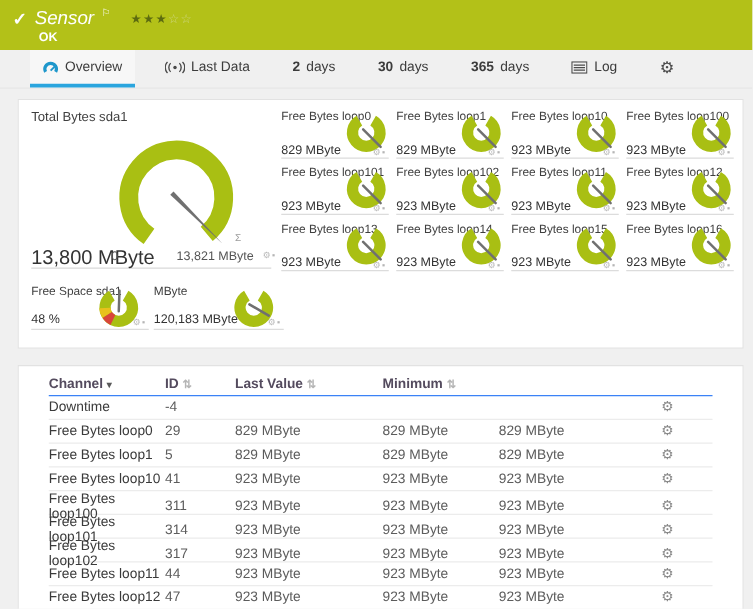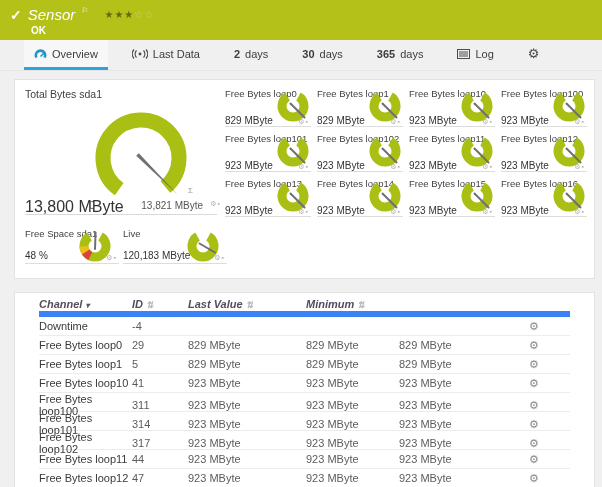--- a/index.html
+++ b/index.html
@@ -65,21 +65,21 @@
   .brow-cell.c2 { width:104px; }
   .brow-title { position:absolute; left:0; top:4px; font-size:9.5px; color:#3f3f3f; }
   .brow-svg { position:absolute; top:4px; }
   .c1 .brow-svg { left:52px; } .c2 .brow-svg { left:62px; }
   .brow-value { position:absolute; left:0; top:26px; font-size:10px; color:#333; }
   .brow-cell .cell-icons { right:2px; top:30px; }
 
   
   .trow { display:grid; grid-template-columns:93px 56px 118px 93px 110px 1fr;
     align-items:center; height:19px; border-bottom:1px solid #ececec; font-size:11px; }
-  .thead { height:20px; border-bottom:6px solid #3b82f6; color:#544b5e; font-weight:bold;font-style:italic; }
+  .thead { height:20px; border-bottom:1px solid #3b82f6; color:#544b5e; font-weight:bold; }
   .thead .hcell { cursor:pointer; }
   .sort-dn { font-size:8px; color:#5a5a5a; }
   .sort-ud { font-size:9px; color:#b5b5b5; }
   .c-channel { color:#3a3a3a; }
   .c-dim { color:#5c5c5c; }
   .row-gear { padding-left:20px; font-size:11px; color:#8a8a8a; cursor:pointer; line-height:1; }
   .trow:not(.thead) { cursor:default; }
 </style>
 </head>
 <body>
@@ -289,21 +289,21 @@
       <svg class="brow-svg" width="36" height="36">
         <path d="M 23.5 8.5 A 11 11 0 1 1 12.5 8.5" stroke="#a9bf13" stroke-width="9" fill="none"></path>
         <path d="M 8.78 24 A 11 11 0 0 1 7.01 18.4" stroke="#e8c11c" stroke-width="9" fill="none"></path>
         <path d="M 13.35 28 A 11 11 0 0 1 8.78 24" stroke="#d9453a" stroke-width="9" fill="none"></path>
         <line x1="18" y1="21" x2="18.6" y2="4.5" stroke="#707070" stroke-width="2" stroke-linecap="round"></line>
       </svg>
       <div class="brow-value">48 %</div>
       <span class="cell-icons"><span>⚙</span><span>▪</span></span>
     </div>
     <div class="brow-cell c2">
-      <div class="brow-title">Live</div>
+      <div class="brow-title">MByte</div>
       <svg class="brow-svg" width="36" height="36">
         <path d="M 23.5 8.5 A 11 11 0 1 1 12.5 8.5" stroke="#a9bf13" stroke-width="9" fill="none"></path>
         <line x1="14.5" y1="15.5" x2="30" y2="24.5" stroke="#707070" stroke-width="2" stroke-linecap="round"></line>
       </svg>
       <div class="brow-value">120,183 MByte</div>
       <span class="cell-icons"><span>⚙</span><span>▪</span></span>
     </div>
   </div>
 </div>
 

